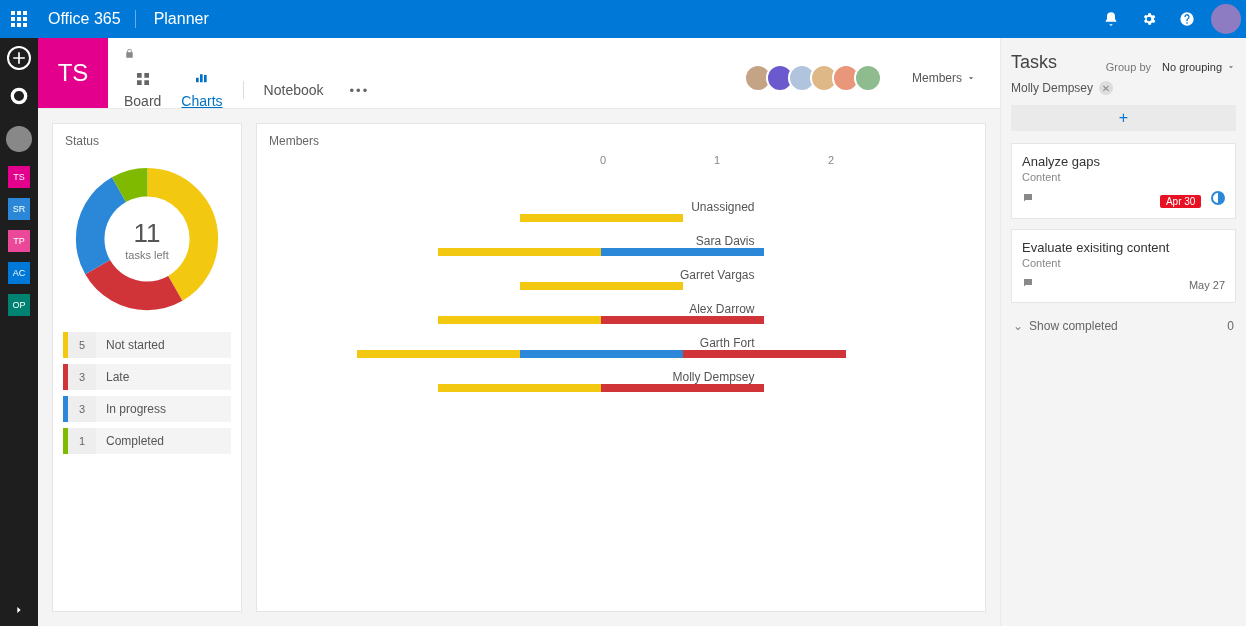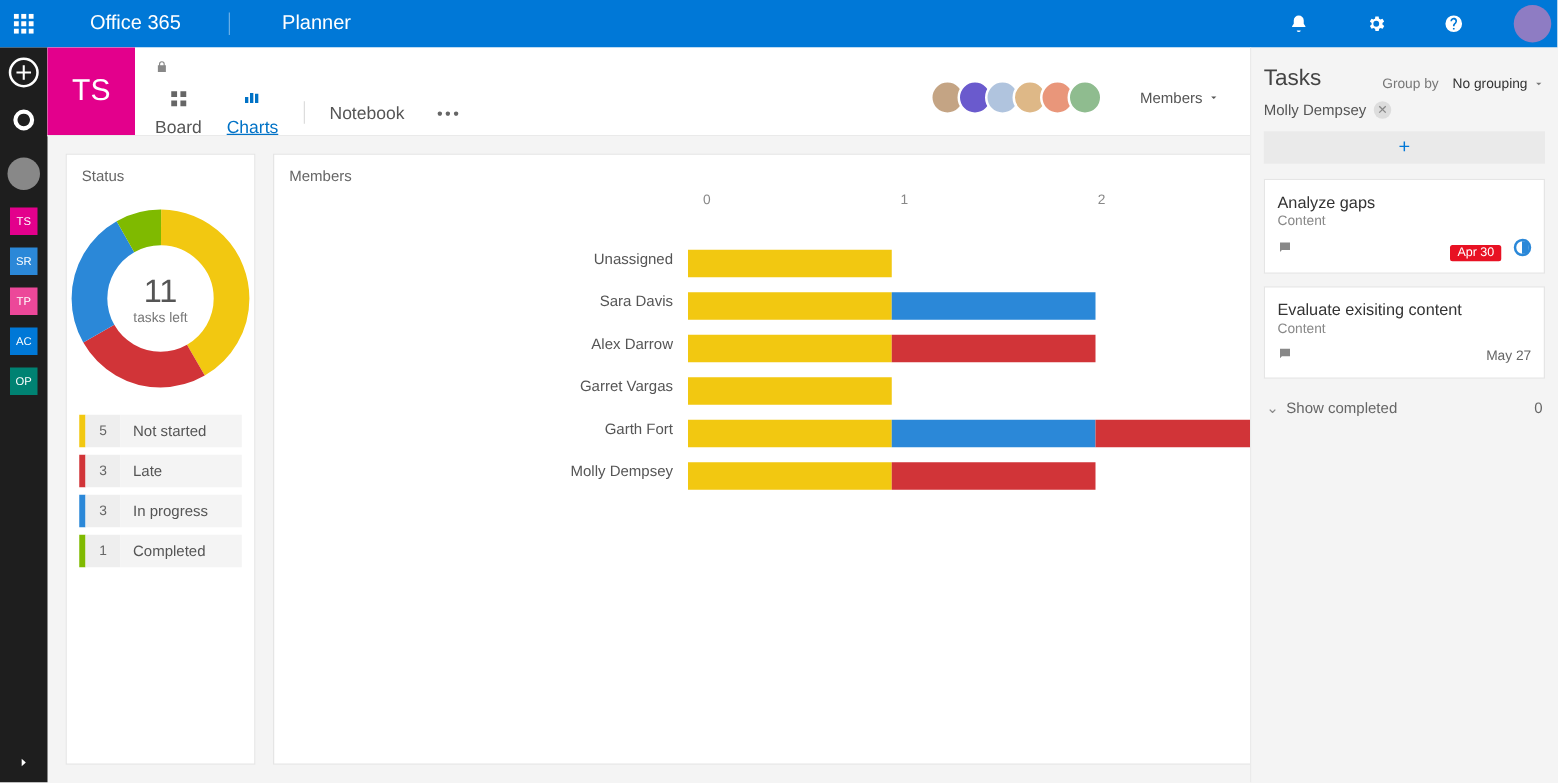--- a/index.html
+++ b/index.html
@@ -1,20 +1,20 @@
 <!DOCTYPE html>
 <html><head>
 <meta charset="utf-8">
 <style>
   * { box-sizing: border-box; margin: 0; padding: 0; }
   html, body { height: 100%; font-family: "Segoe UI", Arial, sans-serif; font-size: 13px; color: #333; }
   body { display: flex; flex-direction: column; background: #f4f4f4; }
 
   
-  .suite-bar { height: 38px; background: #0078d7; color: #fff; display: flex; align-items: center; gap: 24px; }
+  .suite-bar { height: 38px; background: #0078d7; color: #fff; display: flex; align-items: center; }
   .waffle { width: 38px; height: 38px; display: flex; align-items: center; justify-content: center; color: #fff; cursor: pointer; }
   .waffle svg { width: 16px; height: 16px; }
   .brand { padding: 0 14px 0 10px; font-size: 16px; font-weight: 400; }
   .sep { width: 1px; height: 18px; background: rgba(255,255,255,.4); margin: 0 6px 0 0;}
   .app-name { padding: 0 12px; font-size: 16px; font-weight: 300; }
   .suite-spacer { flex: 1 1 auto; }
   .suite-icon { width: 38px; height: 38px; display: flex; align-items: center; justify-content: center; cursor: pointer; }
   .suite-icon svg { width: 16px; height: 16px; fill: #fff; }
   .suite-avatar { width: 40px; height: 38px; display: flex; align-items: center; justify-content: center; }
   .avatar { width: 30px; height: 30px; border-radius: 50%; background: #ccc; display: inline-flex; align-items: center; justify-content: center; font-size: 11px; color: #fff; }
@@ -66,21 +66,21 @@
   .legend { padding: 0 10px 14px;}
   .legend-row { display:flex; align-items:center; height:26px; margin-bottom:6px;}
   .swatch { width:5px; height:26px;}
   .count-cell { width:28px; height:26px; background:#eee; display:flex; align-items:center; justify-content:center; font-size:11px; color:#666;}
   .label-cell { flex:1; height:26px; background:#f4f4f4; display:flex; align-items:center; padding-left:10px; font-size:12px; color:#555;}
 
   .members-card { flex:1; min-height: 280px; position:relative;}
   .axis { position:absolute; left:346px; right:40px; top:30px; height: 14px; font-size:11px; color:#888;}
   .axis span { position:absolute; transform: translateX(-50%);}
   .rows { padding: 46px 40px 24px 0; }
-  .row { display:flex; height:22px; margin-bottom:12px;}
+  .row { display:flex; align-items:center; height:22px; margin-bottom:12px;flex-direction:column;}
   .row-label { width: 331px; text-align:right; padding-right: 12px; font-size:12px; color:#555;}
   .bar { display:flex; height:22px;}
   .seg { height:100%;}
 
   
   .tasks-panel { width: 246px; background:#f4f4f4; border-left:1px solid #eaeaea; display:flex; flex-direction:column; padding: 14px 10px;}
   .tp-header { display:flex; justify-content:space-between; align-items:flex-end; padding-bottom:6px;}
   .tp-title { font-size:18px; color:#444;}
   .tp-group { font-size:11px; color:#777; display:flex; align-items:center; gap:4px; cursor:pointer;}
   .tp-group svg{width:10px;height:10px;fill:#777;}
@@ -274,30 +274,30 @@
               </div>
             </div>
             <div class="row">
               <div class="row-label">Sara Davis</div>
               <div class="bar">
                 <div class="seg" style="width: 163px; background: rgb(242, 200, 17);"></div>
                 <div class="seg" style="width: 163px; background: rgb(43, 136, 216);"></div>
               </div>
             </div>
             <div class="row">
+              <div class="row-label">Garret Vargas</div>
+              <div class="bar">
+                <div class="seg" style="width: 163px; background: rgb(242, 200, 17);"></div>
+              </div>
+            </div>
+            <div class="row">
               <div class="row-label">Alex Darrow</div>
               <div class="bar">
                 <div class="seg" style="width: 163px; background: rgb(242, 200, 17);"></div>
                 <div class="seg" style="width: 163px; background: rgb(209, 52, 56);"></div>
-              </div>
-            </div>
-            <div class="row">
-              <div class="row-label">Garret Vargas</div>
-              <div class="bar">
-                <div class="seg" style="width: 163px; background: rgb(242, 200, 17);"></div>
               </div>
             </div>
             <div class="row">
               <div class="row-label">Garth Fort</div>
               <div class="bar">
                 <div class="seg" style="width: 163px; background: rgb(242, 200, 17);"></div>
                 <div class="seg" style="width: 163px; background: rgb(43, 136, 216);"></div>
                 <div class="seg" style="width: 163px; background: rgb(209, 52, 56);"></div>
               </div>
             </div>

